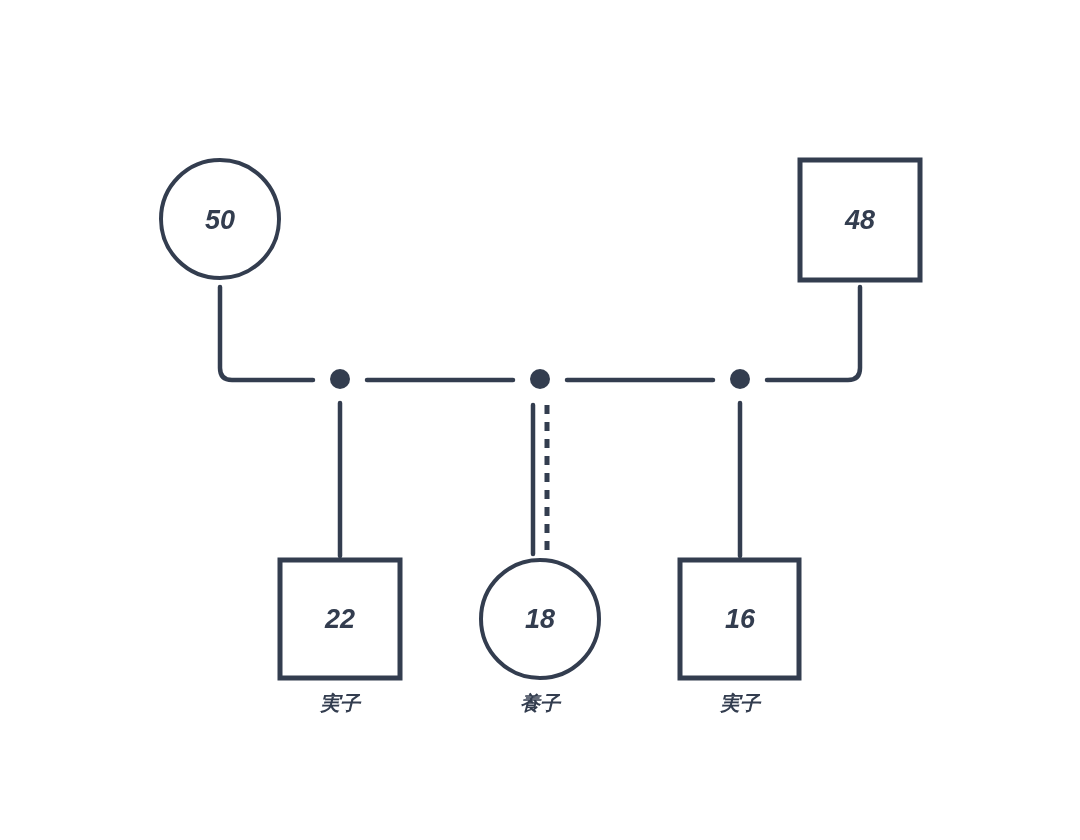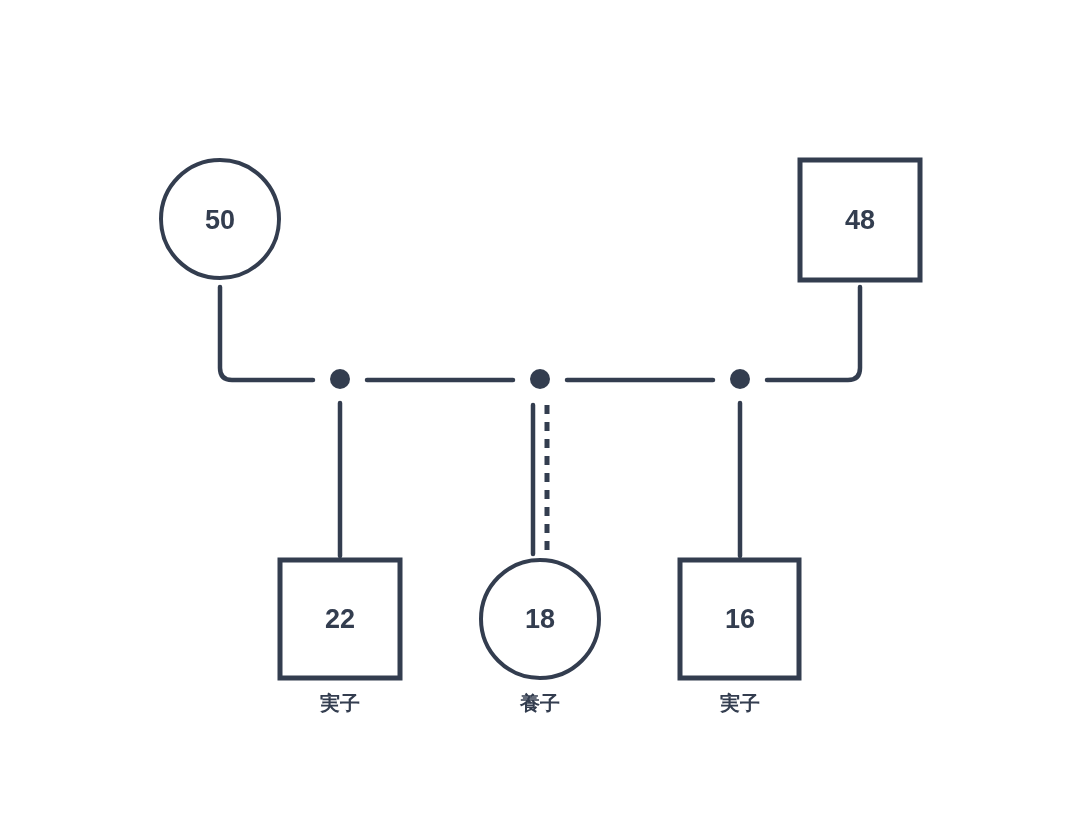--- a/index.html
+++ b/index.html
@@ -1,18 +1,18 @@
 <!DOCTYPE html>
 <html style="--stroke-color: #333d4f; --bg-color: #ffffff;"><head>
 <meta charset="utf-8">
 <style>
   :root { --stroke-color: #333d4f; --bg-color: #ffffff; }
   * { margin: 0; padding: 0; box-sizing: border-box; }
   html, body { width: 1080px; height: 840px; background: var(--bg-color); overflow: hidden; }
-  .canvas-wrap { width: 1080px; height: 840px; position: relative; background: var(--bg-color); }
+  .canvas-wrap { width: 1080px; height: 840px; position: relative; background: var(--bg-color); font-style: italic; }
   svg { display: block; }
   .ln {
     stroke: var(--stroke-color);
     stroke-width: 4.5;
     fill: none;
     stroke-linecap: round;
   }
   .ln.dashed {
     stroke-linecap: butt;
     stroke-dasharray: 9 8;

